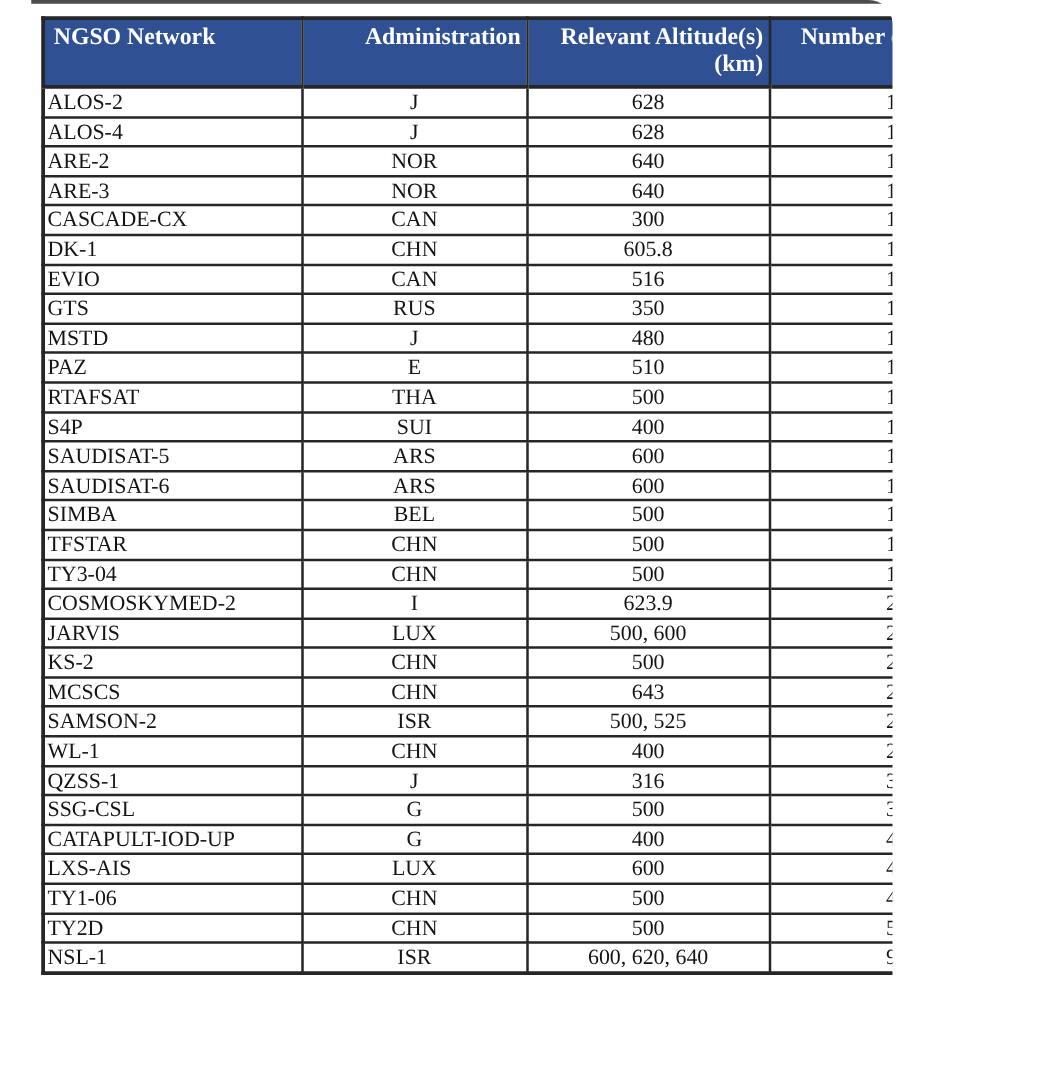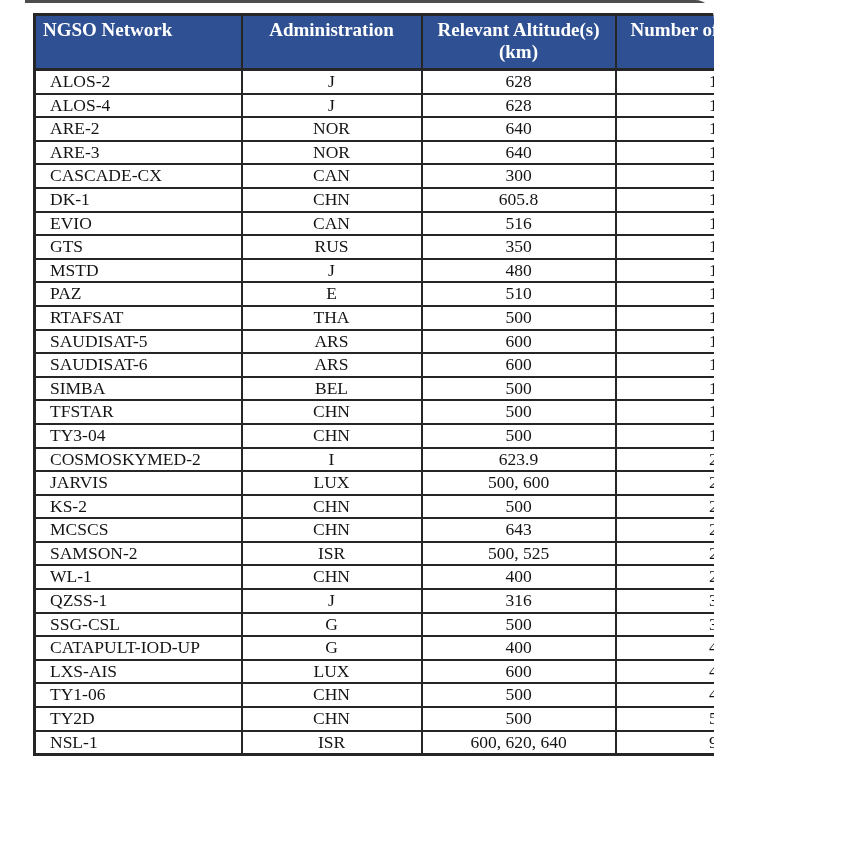--- a/index.html
+++ b/index.html
@@ -35,34 +35,34 @@
     overflow: hidden;
   }
   table.ngso th {
     background: #2F5193;
     color: #ffffff;
     font-weight: bold;
     font-size: 19px;
     line-height: 22px;
     vertical-align: top;
     padding: 3px 4px 5px 4px;
-    text-align: center;
+    text-align: right;
     white-space: pre-line;
     border-bottom: 3px solid #262626;
   }
   table.ngso th.left { text-align: left; padding-left: 7px; }
   table.ngso td {
     font-size: 17.5px;
     color: #141414;
     height: 21.6px;
     line-height: 21.6px;
     padding: 0 4px;
     white-space: nowrap;
   }
-  table.ngso td.left { text-align: left; padding-left: 14px; }
+  table.ngso td.left { text-align: left; padding-left: 2px; }
   table.ngso td.center { text-align: center; }
 </style>
 </head>
 <body>
 
 <div class="page">
   <div class="top-strip"></div>
 
   <table class="ngso">
     <colgroup>
@@ -141,20 +141,26 @@
           <td class="center">510</td>
           <td class="center">1</td>
         </tr>
         <tr>
           <td class="left">RTAFSAT</td>
           <td class="center">THA</td>
           <td class="center">500</td>
           <td class="center">1</td>
         </tr>
         <tr>
+          <td class="left">S4P</td>
+          <td class="center">SUI</td>
+          <td class="center">400</td>
+          <td class="center">1</td>
+        </tr>
+        <tr>
           <td class="left">SAUDISAT-5</td>
           <td class="center">ARS</td>
           <td class="center">600</td>
           <td class="center">1</td>
         </tr>
         <tr>
           <td class="left">SAUDISAT-6</td>
           <td class="center">ARS</td>
           <td class="center">600</td>
           <td class="center">1</td>

